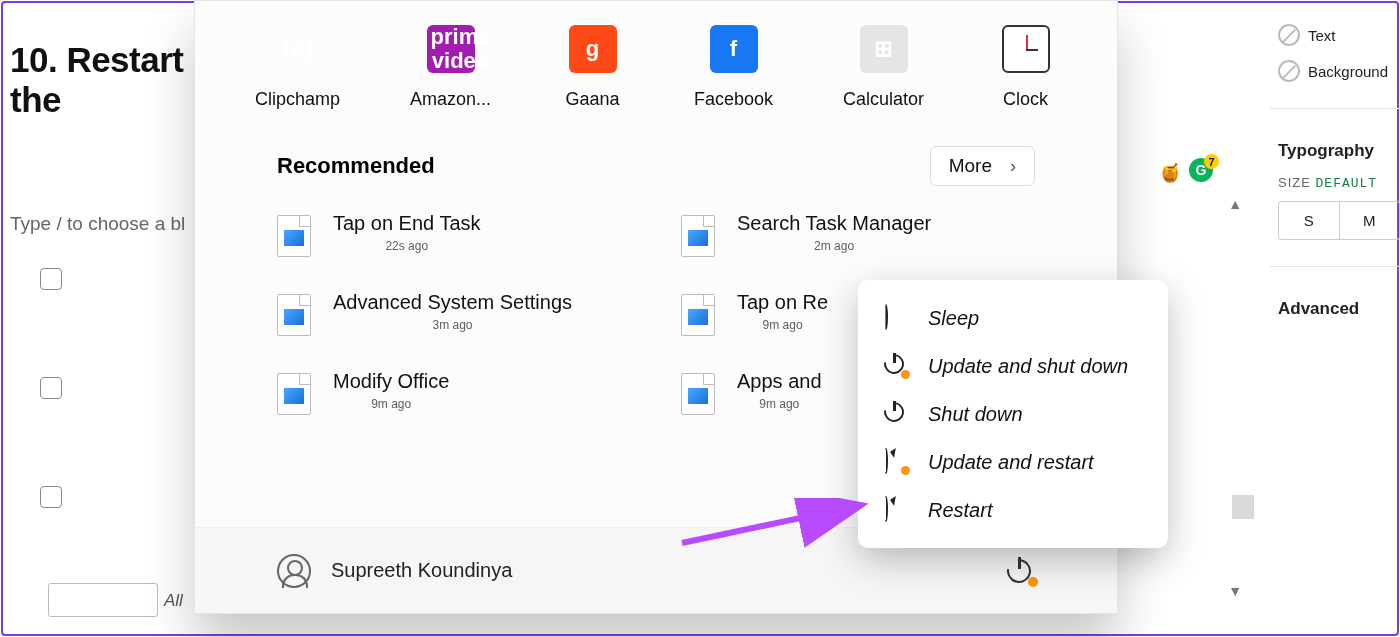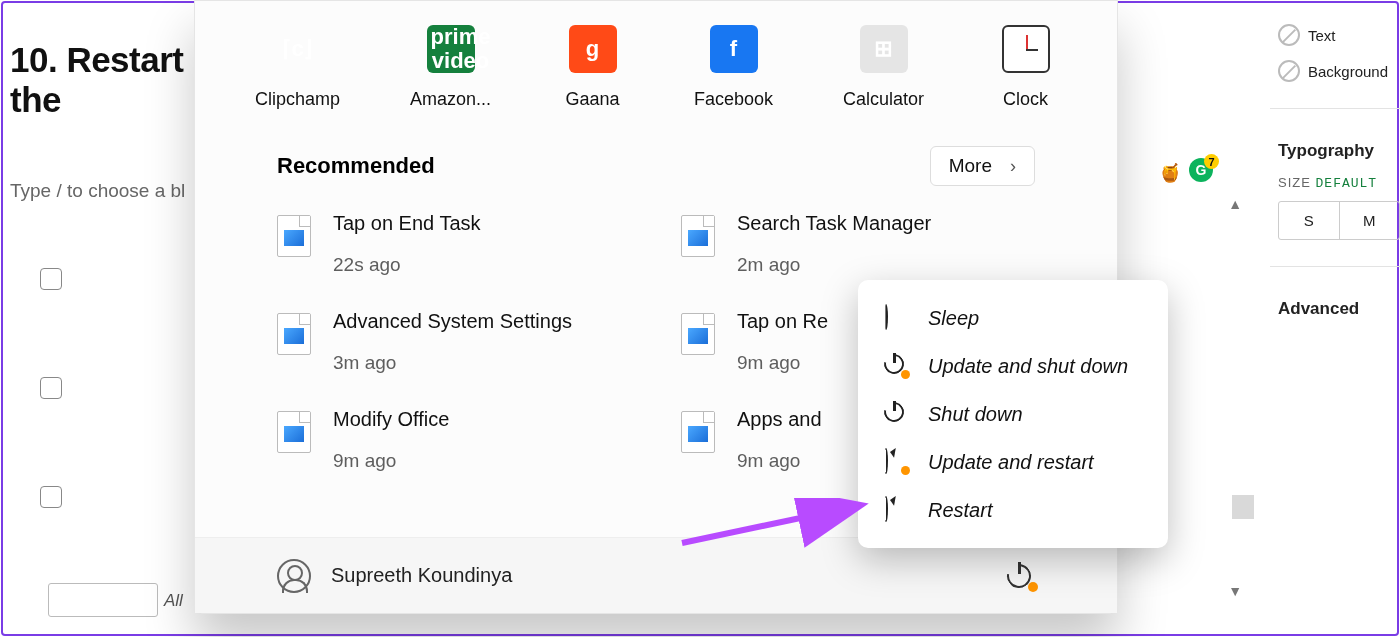--- a/index.html
+++ b/index.html
@@ -2,21 +2,21 @@
 <html><head>
 <meta charset="utf-8">
 <style>
   * { box-sizing: border-box; margin: 0; padding: 0; font-family: "Segoe UI", Arial, sans-serif; }
   body { width:1400px; height:637px; overflow:hidden; background:#fff; position:relative; }
   .frame { position:absolute; left:1px; top:1px; width:1398px; height:635px; border:2px solid #7a3ce6; border-radius:4px; }
 
   
   .left-area { position:absolute; left:0; top:0; width:200px; height:100%; padding:0 10px; }
   .left-title { font-size:35px; font-weight:700; color:#111; margin-top:40px; letter-spacing:-.5px; }
-  .left-sub { font-size:19px; color:#666; margin-top:60px; }
+  .left-sub { font-size:19px; color:#666; margin-top:93px; }
   .checkbox-col { position:absolute; left:40px; top:268px; display:flex; flex-direction:column; gap:87px; }
   .cb { width:22px; height:22px; border:1.5px solid #888; border-radius:4px; background:#fff; }
   .left-input { position:absolute; left:48px; top:583px; width:110px; height:34px; border:1px solid #bbb; border-radius:3px; }
   .all-label { position:absolute; left:164px; top:591px; font-style:italic; color:#555; font-size:17px;}
 
   
   .right-panel { position:absolute; right:0; top:0; width:130px; height:100%; padding:10px 0 0 8px; font-size:15px; color:#222; }
   .rp-row { display:flex; align-items:center; gap:8px; margin:14px 0; }
   .rp-circ { width:22px; height:22px; border:2px solid #bbb; border-radius:50%; position:relative; }
   .rp-circ::after{content:"";position:absolute;width:18px;height:2px;background:#bbb;left:0;top:9px;transform:rotate(-45deg);}
@@ -37,43 +37,43 @@
   
   .start { position:absolute; left:194px; top:0; width:924px; height:614px; background:#fcfcfc;
            border:1px solid #e5e5e5; border-radius:0 0 10px 10px;
            box-shadow:0 30px 50px rgba(0,0,0,.22); }
   .pinned { display:flex; gap:70px; padding:24px 60px 0 60px; }
   .pin { width:100px; text-align:center; }
   .pin .icon { width:48px;height:48px;margin:0 auto 16px;display:flex;align-items:center;justify-content:center;
                border-radius:6px;font-size:22px;color:#fff;font-weight:700;}
   .pin .label { font-size:18px; color:#111; }
   .ic-clip{color:#2a5ad1;font-size:40px;background:none;}
-  .ic-prime{background:#15803d;font-size:12px;line-height:1.1;padding-left:20px;}
+  .ic-prime{background:#a21caf;font-size:12px;line-height:1.1;padding-left:20px;}
   .ic-gaana{background:#ff4a17;font-size:30px;}
   .ic-fb{background:#1877f2;border-radius:50%;font-size:34px;}
   .ic-calc{background:#e5e5e5;color:#333;}
   .ic-clock{background:#fff;border:2px solid #333;border-radius:50%;position:relative;}
   .ic-clock::before{content:"";position:absolute;width:2px;height:14px;background:#d33;left:22px;top:8px;}
   .ic-clock::after{content:"";position:absolute;width:12px;height:2px;background:#333;left:22px;top:22px;}
 
   .sec-head { display:flex; align-items:center; justify-content:space-between; padding:36px 82px 0 82px;}
   .sec-title { font-size:22px; font-weight:600; }
   .more-btn { border:1px solid #ddd; border-radius:6px; padding:8px 18px; font-size:19px; color:#111;
               display:flex; align-items:center; gap:18px; background:#fff; }
   .more-btn .chev{font-size:18px;color:#555;}
 
   .rec-grid { display:grid; grid-template-columns:1fr 1fr; padding:26px 82px 0 82px; row-gap:34px; column-gap:50px;}
   .rec { display:flex; gap:22px; align-items:flex-start; }
   .rec-icon { width:34px;height:42px;border:1px solid #bbb;border-radius:2px;position:relative;background:#fff;margin-top:3px;}
   .rec-icon::before{content:"";position:absolute;top:0;right:0;width:10px;height:10px;border-left:1px solid #bbb;border-bottom:1px solid #bbb;background:#fff;}
   .rec-icon::after{content:"";position:absolute;left:6px;top:14px;width:20px;height:16px;background:linear-gradient(135deg,#4aa8ff,#1b6ed8);}
   .rec-title { font-size:20px; color:#111; }
-  .rec-time { font-size:19px; color:#5e5e5e; margin-top:19px;}
-
-  .start-footer { position:absolute; bottom:0; left:0; right:0; height:76px; border-top:1px solid #eee;
+  .rec-time { font-size:12px; color:#5e5e5e; margin-top:4px;text-align:center;}
+
+  .start-footer { position:absolute; bottom:0; left:0; right:0; height:86px; border-top:1px solid #eee;
                   background:#f6f6f6; display:flex; align-items:center; padding:0 82px; justify-content:space-between;}
   .user { display:flex; align-items:center; gap:20px; font-size:20px; color:#222;}
   .avatar { width:34px;height:34px;border:2px solid #666;border-radius:50%;position:relative;}
   .avatar::before{content:"";position:absolute;width:12px;height:12px;border:2px solid #666;border-radius:50%;left:8px;top:4px;}
   .avatar::after{content:"";position:absolute;width:22px;height:12px;border:2px solid #666;border-bottom:none;border-radius:12px 12px 0 0;left:3px;top:18px;}
   .power { width:28px;height:28px;position:relative;}
   .pwr-ring{width:24px;height:24px;border:2.5px solid #333;border-radius:50%;border-top-color:transparent;position:absolute;left:0;top:2px;transform:rotate(-35deg);}
   .pwr-line{position:absolute;width:2.5px;height:12px;background:#333;left:11px;top:0;}
   .pwr-dot{position:absolute;width:10px;height:10px;background:#ff9500;border-radius:50%;right:-3px;bottom:-2px;}
 

